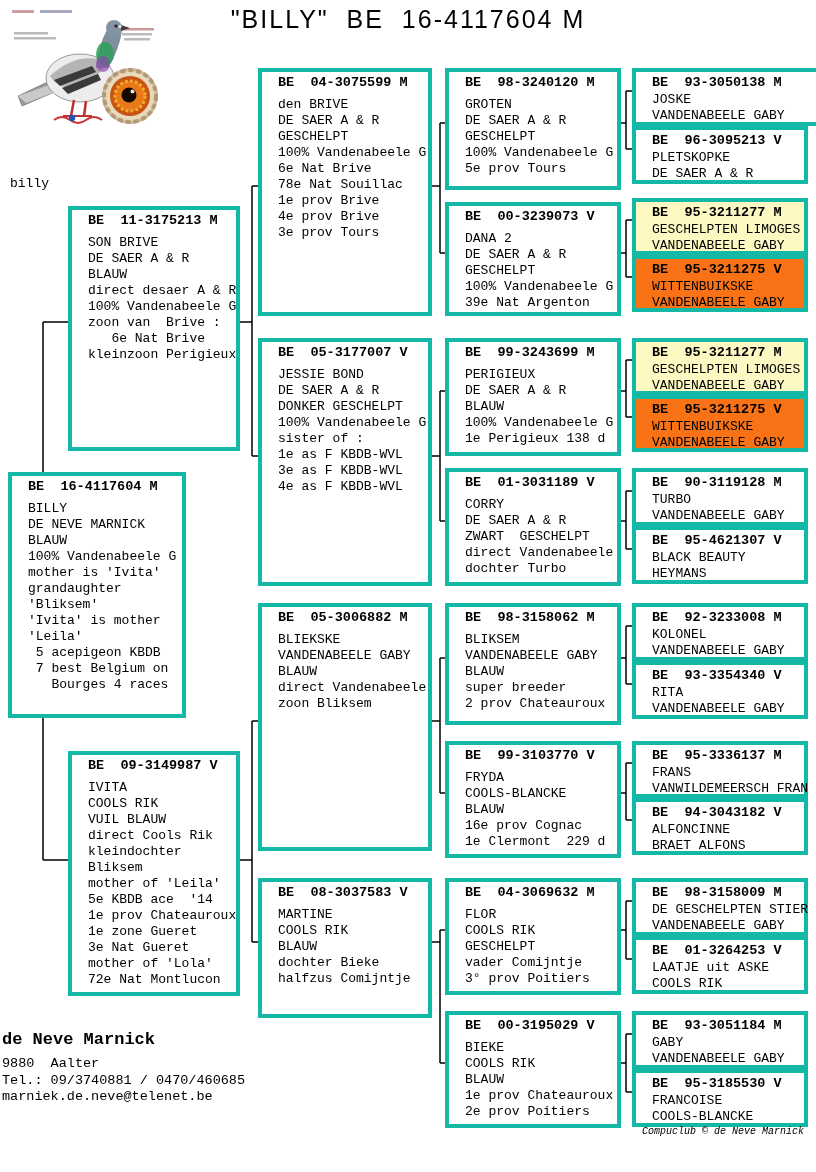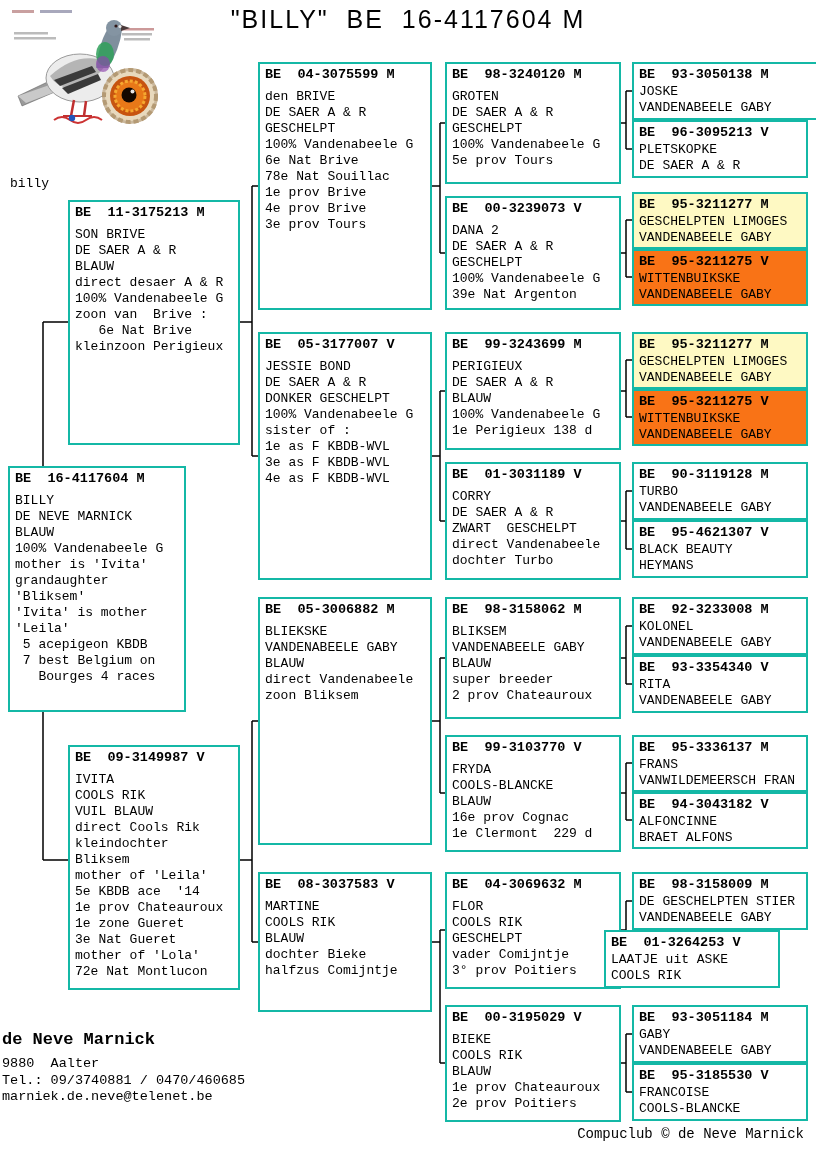--- a/index.html
+++ b/index.html
@@ -8,33 +8,33 @@
 
   .title { position:absolute; top:5px; left:0; width:100%; text-align:center;
            font-family:"Liberation Sans", sans-serif; font-size:25px; letter-spacing:2px;
            white-space:pre; }
 
   .photo { position:absolute; left:8px; top:4px; }
   .photo-caption { position:absolute; left:10px; top:176px; font-size:13px; }
 
   .connectors { position:absolute; left:0; top:0; }
 
-  .pbox { position:absolute; border:2px solid #14b8a6; background:#fff;
-          padding:3px 5px; box-sizing:border-box; }
+  .pbox { position:absolute; border:4px solid #14b8a6; background:#fff;
+          padding:3px 16px; box-sizing:border-box;margin-top:6px; }
   .pbox .ring { font-weight:bold; font-size:13.5px; white-space:pre; margin-bottom:7px; }
   .pbox.small .ring { margin-bottom:2px; }
   .pbox .blines { font-size:13px; line-height:16px; }
   .pbox .blines .bline { white-space:pre; }
   .hl-yellow { background:#fef9c3; }
   .hl-red { background:#f97316; }
 
   .owner-name { position:absolute; left:2px; top:1030px; font-size:17px; font-weight:bold; }
   .footer-lines { position:absolute; left:2px; top:1056px; font-size:13.5px; line-height:16.5px; }
   .footer-lines div { white-space:pre; }
-  .credit { position:absolute; right:12px; top:1126px; font-size:14px; }
+  .credit { position:absolute; right:12px; top:1126px; font-style:italic; font-size:10px; }
 </style>
 </head>
 <body>
 
 <div class="page">
 
   <div class="title">"BILLY"  BE  16-4117604 M</div>
 
   <svg class="photo" width="160" height="134" viewBox="0 0 160 134">
     <rect x="4" y="6" width="22" height="3" fill="#c9a0a0"></rect>
@@ -357,21 +357,21 @@
         <div class="bline">BRAET ALFONS</div>
       </div>
   </div>
   <div class="pbox small" style="left:632px;top:872px;width:176px;height:58px">
     <div class="ring">BE  98-3158009 M</div>
     <div class="blines">
         <div class="bline">DE GESCHELPTEN STIER</div>
         <div class="bline">VANDENABEELE GABY</div>
       </div>
   </div>
-  <div class="pbox small" style="left:604px;top:930px;width:176px;height:58px">
+  <div class="pbox small" style="left:632px;top:930px;width:176px;height:58px">
     <div class="ring">BE  01-3264253 V</div>
     <div class="blines">
         <div class="bline">LAATJE uit ASKE</div>
         <div class="bline">COOLS RIK</div>
       </div>
   </div>
   <div class="pbox small" style="left:632px;top:1005px;width:176px;height:58px">
     <div class="ring">BE  93-3051184 M</div>
     <div class="blines">
         <div class="bline">GABY</div>

